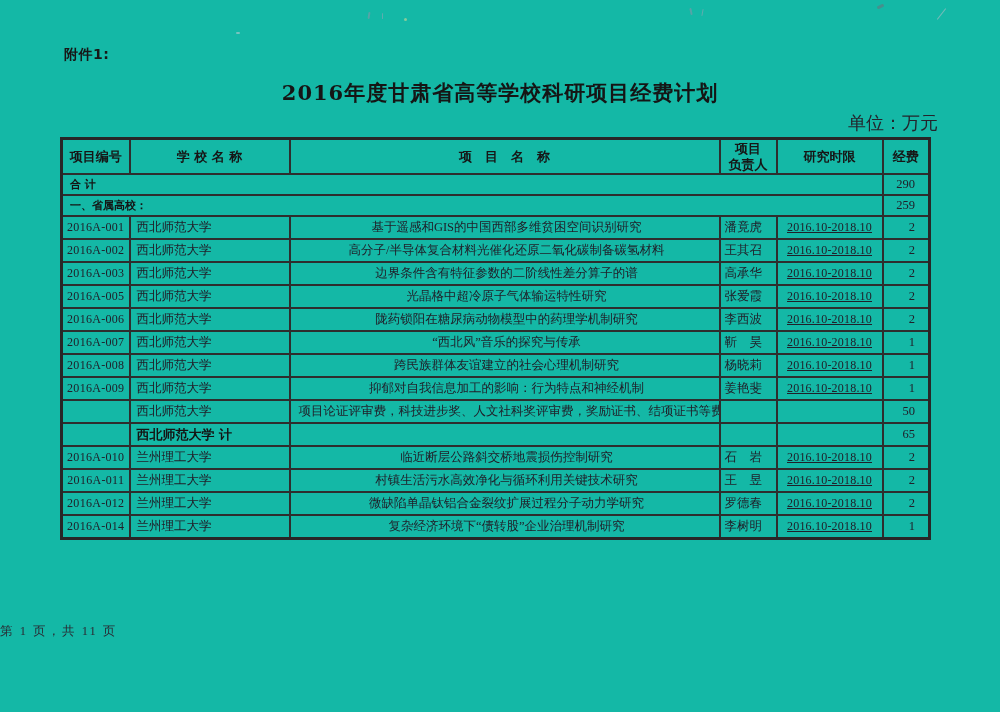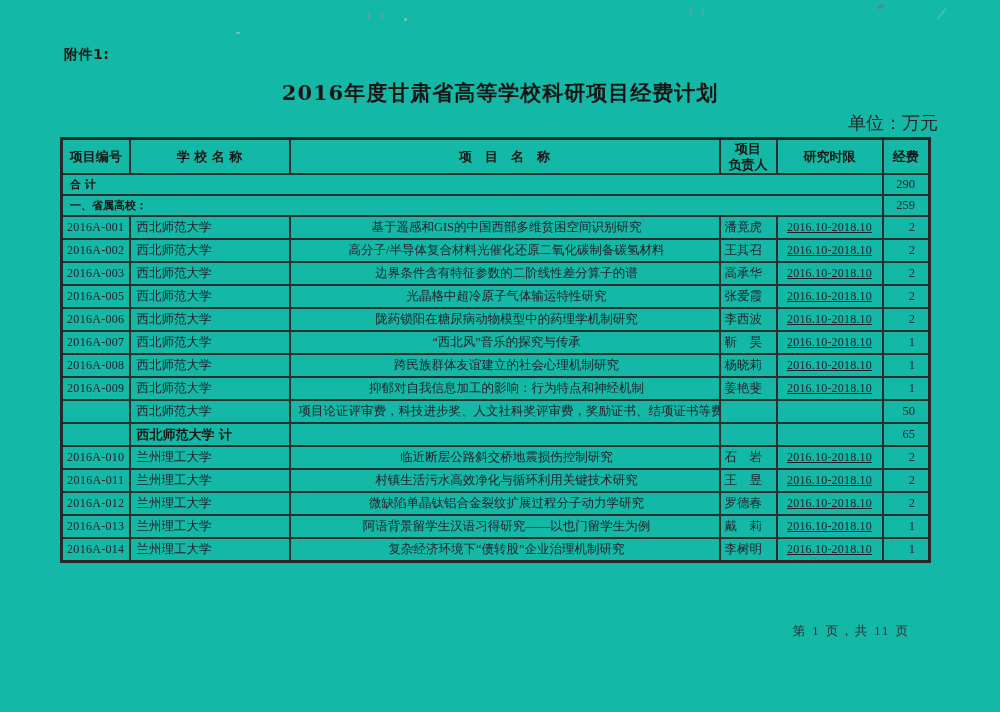--- a/index.html
+++ b/index.html
@@ -46,21 +46,21 @@
   td.leader{text-align:left;}
   td.period{text-align:center;font-size:12px;letter-spacing:.2px;text-decoration:underline;}
   td.amount{text-align:right;padding-right:13px;font-size:12.5px;}
   tr.summary td{height:17px;}
   td.summary-label{
     font-family:"DejaVu Sans","Liberation Sans",sans-serif;
     font-weight:700;font-size:11px;text-align:left;padding-left:7px;color:#141414;
   }
 
   .page-footer{
-    position:absolute;left:0;right:90px;top:623px;text-align:right;
+    position:absolute;left:0;right:90px;top:623px;text-align:left;
     font-size:12.5px;letter-spacing:2px;color:#2a2a33;
   }
 
   
   .speck{position:absolute;opacity:.55;border-radius:1px;}
   .s1{left:368px;top:12px;width:2px;height:7px;background:#8a93a8;transform:rotate(8deg);}
   .s2{left:382px;top:13px;width:1px;height:6px;background:#9aa2b5;}
   .s3{left:404px;top:18px;width:3px;height:3px;background:#e3dc92;border-radius:50%;}
   .s4{left:690px;top:8px;width:2px;height:7px;background:#8a93a8;transform:rotate(-12deg);}
   .s5{left:702px;top:9px;width:1px;height:7px;background:#9aa2b5;transform:rotate(10deg);}
@@ -215,28 +215,20 @@
         </tr>
         <tr>
           <td class="code">2016A-012</td>
           <td class="school">兰州理工大学</td>
           <td class="project">微缺陷单晶钛铝合金裂纹扩展过程分子动力学研究</td>
           <td class="leader">罗德春</td>
           <td class="period">2016.10-2018.10</td>
           <td class="amount">2</td>
         </tr>
         <tr>
-          <td class="code">2016A-013</td>
-          <td class="school">兰州理工大学</td>
-          <td class="project">阿语背景留学生汉语习得研究——以也门留学生为例</td>
-          <td class="leader">戴　莉</td>
-          <td class="period">2016.10-2018.10</td>
-          <td class="amount">1</td>
-        </tr>
-        <tr>
           <td class="code">2016A-014</td>
           <td class="school">兰州理工大学</td>
           <td class="project">复杂经济环境下“债转股”企业治理机制研究</td>
           <td class="leader">李树明</td>
           <td class="period">2016.10-2018.10</td>
           <td class="amount">1</td>
         </tr>
       </tbody>
   </table>
 

